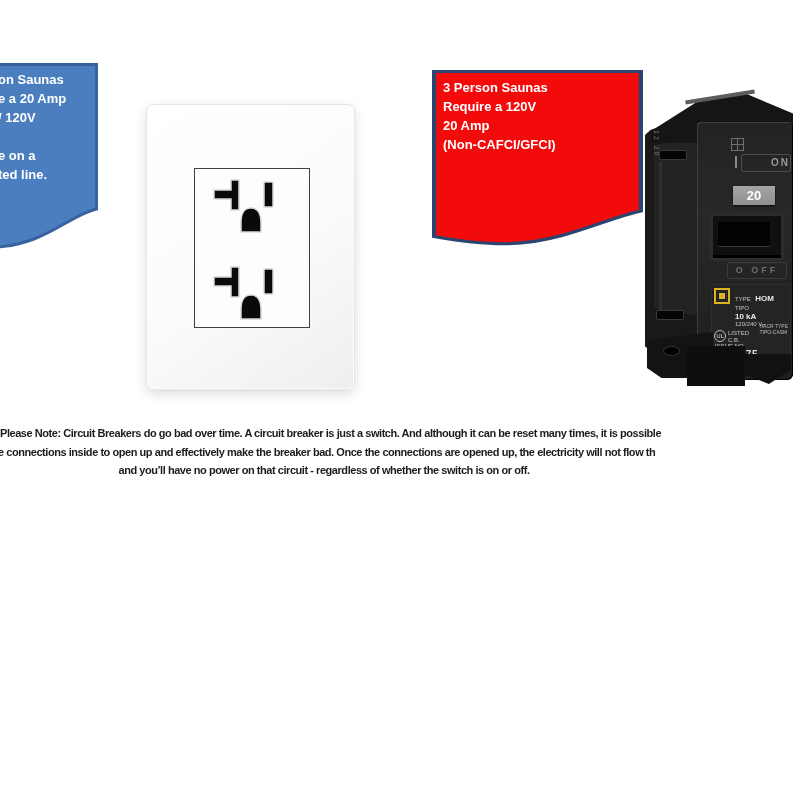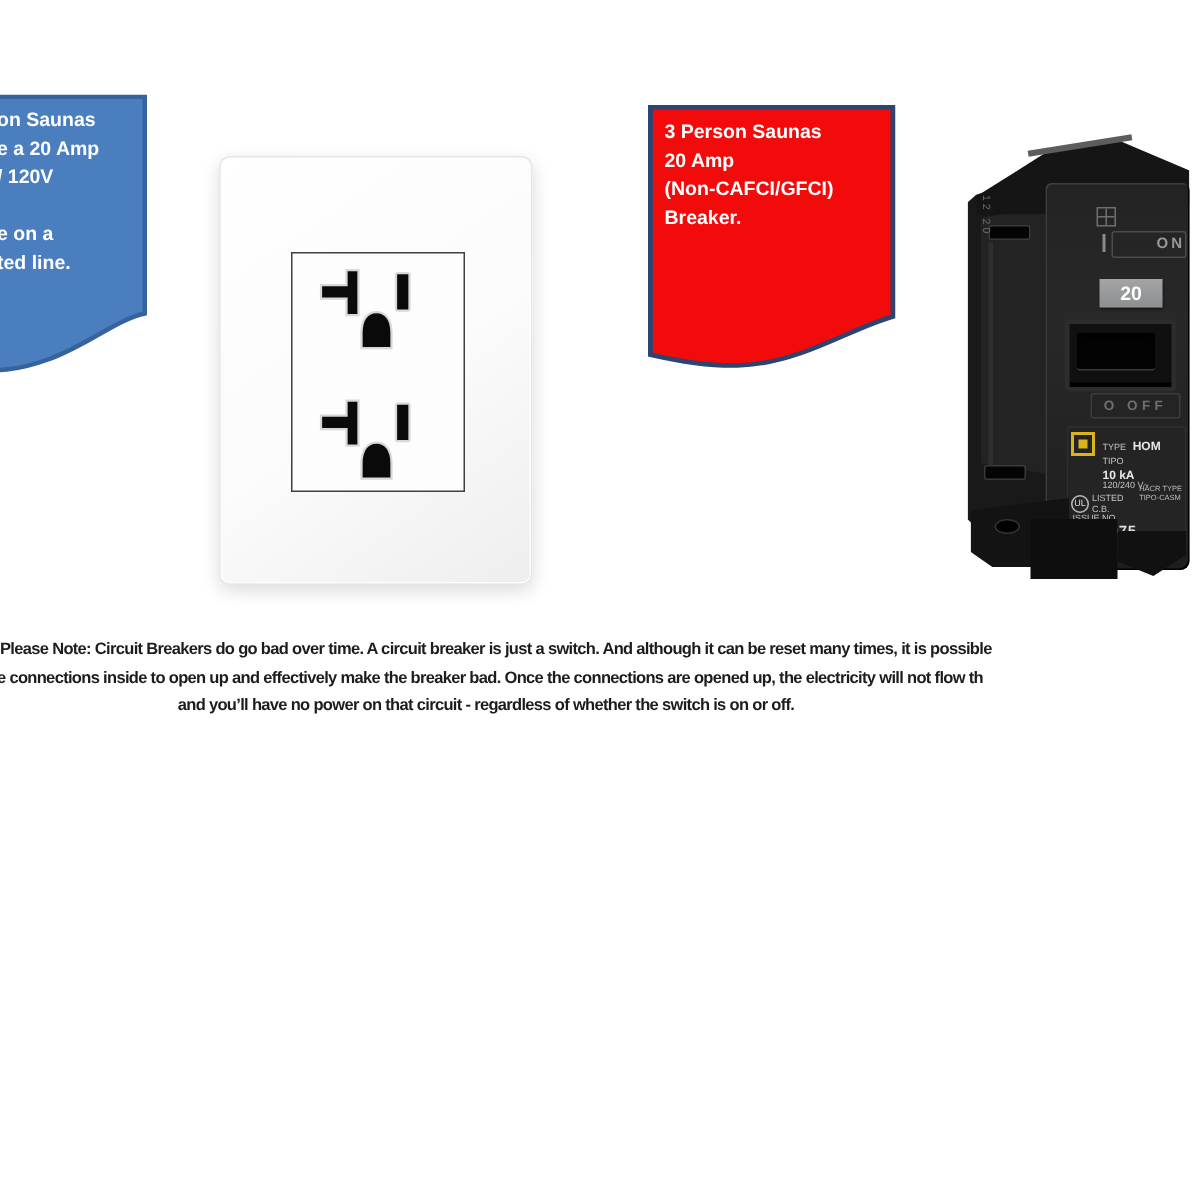--- a/index.html
+++ b/index.html
@@ -10,21 +10,21 @@
   .abs{position:absolute;}
 
   
   .bubble{position:absolute;}
   .bubble svg{position:absolute;left:0;top:0;width:100%;height:100%;}
   .bubble-text{position:absolute;left:0;top:0;width:100%;height:100%;
     color:#fff;font-weight:bold;font-size:13px;line-height:19px;}
   .b-line{min-height:19px;white-space:nowrap;}
   .bubble-blue{left:-62px;top:63px;width:160px;height:190px;}
   .bubble-blue .bubble-text{padding:7px 0 0 60px;box-sizing:border-box;}
-  .bubble-red{left:432px;top:70px;width:165px;height:185px;}
+  .bubble-red{left:432px;top:70px;width:182px;height:185px;padding-left:29px;}
   .bubble-red .bubble-text{padding:8px 0 0 11px;box-sizing:border-box;}
 
   
   .outlet{left:146px;top:104px;width:207px;height:284px;
     background:linear-gradient(145deg,#ffffff 0%,#fbfbfb 55%,#eeeeee 100%);
     border:1px solid #e6e6e6;border-radius:7px;
     box-shadow:0 4px 12px rgba(0,0,0,0.14), inset 0 0 0 1px #fcfcfc;}
   .outlet-inner{position:absolute;left:47px;top:63px;width:114px;height:158px;
     border:1.5px solid #3f3f3f;background:#fdfdfd;}
   .recep{position:absolute;left:16px;width:70px;height:60px;}
@@ -131,23 +131,23 @@
     </svg>
   </div>
 </div>
 
 <div class="bubble bubble-red">
   <svg viewBox="0 0 151 185" preserveAspectRatio="none">
     <path d="M1.5,1.5 L149.5,1.5 L149.5,141 C133,146 115,157 93,165.5 C68,175 46,177.5 1.5,166.5 Z" fill="#f30b0b" stroke="#2c4470" stroke-width="3"></path>
   </svg>
   <div class="bubble-text">
     <div class="b-line">3 Person Saunas</div>
+    <div class="b-line">Require a 120V</div>
     <div class="b-line">20 Amp</div>
     <div class="b-line">(Non-CAFCI/GFCI)</div>
-    <div class="b-line">Breaker.</div>
   </div>
 </div>
 
 <div class="abs breaker">
   <div class="bk-back"></div>
   <div class="bk-back-hl"></div>
   <div class="bk-streak" style="left:14px;top:70px;width:3px;height:150px;"></div>
   <div class="bk-hole" style="left:14px;top:58px;width:26px;height:8px;"></div>
   <div class="bk-hole" style="left:11px;top:218px;width:26px;height:8px;"></div>
   <div class="bk-topcap"></div>

